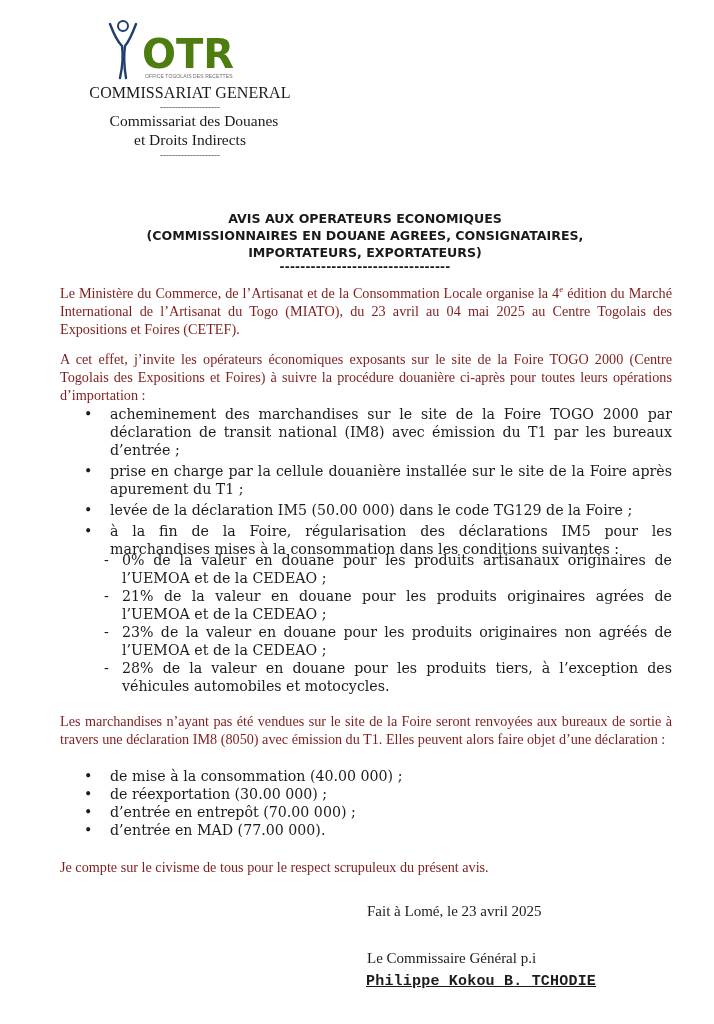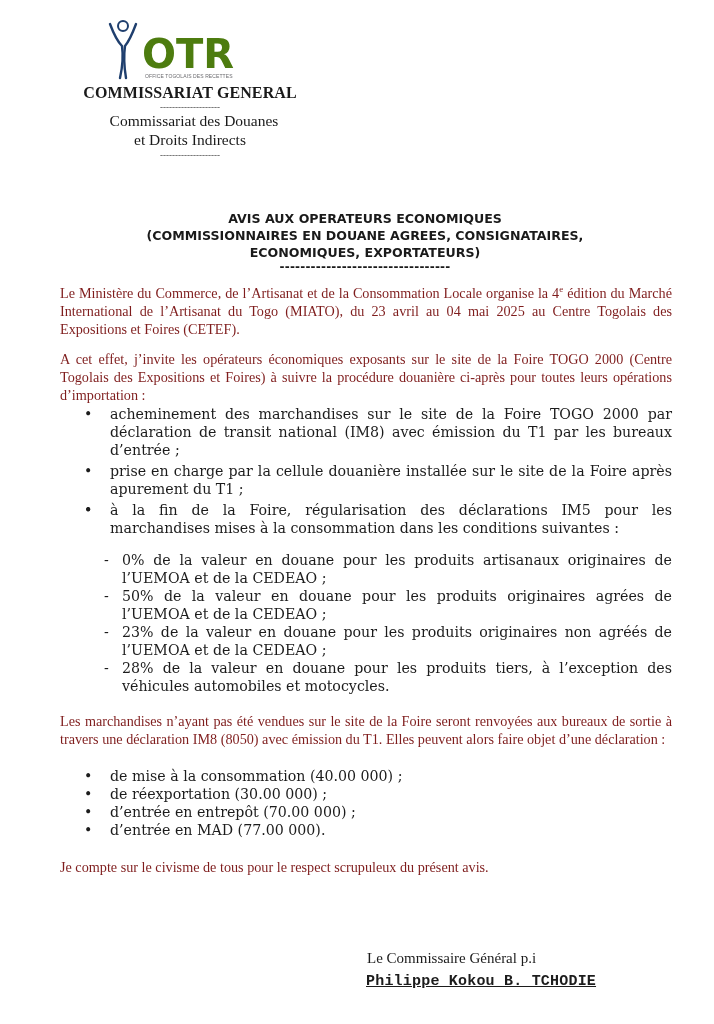--- a/index.html
+++ b/index.html
@@ -21,21 +21,21 @@
     .logo-sub {
       position: absolute; left: 37px; top: 57px;
       font-family: "Liberation Sans", "DejaVu Sans", sans-serif;
       font-size: 5px; color: #6a6a6e; white-space: nowrap; letter-spacing: 0.1px;
     }
     .logo svg { position: absolute; left: 0; top: 0; }
 
     
     .hdr { position: absolute; left: 60px; width: 260px; text-align: center;
            font-family: "Liberation Serif", "DejaVu Serif", serif; }
-    .hdr-main { top: 84px; font-weight: bold; font-size: 16px; letter-spacing: 0.1px; }
+    .hdr-main { top: 84px; font-weight: normal; font-size: 16px; letter-spacing: 0.1px; }
     .hdr-dash1 { top: 102px; font-size: 9px; color:#333; }
     .hdr-sub1 { top: 112px; font-size: 15.5px; }
     .hdr-sub2 { top: 131px; font-size: 15.5px; }
     .hdr-dash2 { top: 150px; font-size: 9px; color:#333;}
     .hdr-ref { top: 160px; font-size: 15.5px; }
     .hdr-sub1 { left: 64px; }
     .hdr-sub2 { left: 60px; }
 
     
     .title { position: absolute; left: 55px; width: 620px; text-align: center;
@@ -101,44 +101,44 @@
   </div>
 
   <div class="hdr hdr-main">COMMISSARIAT GENERAL</div>
   <div class="hdr hdr-dash1">--------------------</div>
   <div class="hdr hdr-sub1">Commissariat des Douanes</div>
   <div class="hdr hdr-sub2">et Droits Indirects</div>
   <div class="hdr hdr-dash2">--------------------</div>
 
   <div class="title t1">AVIS AUX OPERATEURS ECONOMIQUES</div>
   <div class="title t2">(COMMISSIONNAIRES EN DOUANE AGREES, CONSIGNATAIRES,</div>
-  <div class="title t3">ECONOMIQUES, EXPORTATEURS)</div>
+  <div class="title t3">IMPORTATEURS, EXPORTATEURS)</div>
   <div class="title t4">---------------------------------</div>
 
   <div class="body p1">
     <p><span>Le Ministère du Commerce, de l’Artisanat et de la Consommation Locale organise la 4</span><sup style="font-size:9px;">e</sup><span> édition du Marché International de l’Artisanat du Togo (MIATO), du 23 avril au 04 mai 2025 au Centre Togolais des Expositions et Foires (CETEF).</span></p>
   </div>
 
   <div class="body p2">
     <p>A cet effet, j’invite les opérateurs économiques exposants sur le site de la Foire TOGO 2000 (Centre Togolais des Expositions et Foires) à suivre la procédure douanière ci-après pour toutes leurs opérations d’importation :</p>
   </div>
 
   <div class="bwrap bw1">
     <ul class="bul">
       <li><span class="b">•</span><span>acheminement des marchandises sur le site de la Foire TOGO 2000 par déclaration de transit national (IM8) avec émission du T1 par les bureaux d’entrée ;</span></li>
       <li><span class="b">•</span><span>prise en charge par la cellule douanière installée sur le site de la Foire après apurement du T1 ;</span></li>
-      <li><span class="b">•</span></li>
+      <li><span class="b">•</span><span>levée de la déclaration IM5 (50.00 000) dans le code TG129 de la Foire ;</span></li>
       <li><span class="b">•</span><span>à la fin de la Foire, régularisation des déclarations IM5 pour les marchandises mises à la consommation dans les conditions suivantes :</span></li>
     </ul>
   </div>
 
   <div class="dwrap dw1">
     <ul class="dash">
       <li><span class="d">-</span><span>0% de la valeur en douane pour les produits artisanaux originaires de l’UEMOA et de la CEDEAO ;</span></li>
-      <li><span class="d">-</span><span>50% de la valeur en douane pour les produits originaires agrées de l’UEMOA et de la CEDEAO ;</span></li>
+      <li><span class="d">-</span><span>21% de la valeur en douane pour les produits originaires agrées de l’UEMOA et de la CEDEAO ;</span></li>
       <li><span class="d">-</span><span>23% de la valeur en douane pour les produits originaires non agréés de l’UEMOA et de la CEDEAO ;</span></li>
       <li><span class="d">-</span><span>28% de la valeur en douane pour les produits tiers, à l’exception des véhicules automobiles et motocycles.</span></li>
     </ul>
   </div>
 
   <div class="body p3">
     <p>Les marchandises n’ayant pas été vendues sur le site de la Foire seront renvoyées aux bureaux de sortie à travers une déclaration IM8 (8050) avec émission du T1. Elles peuvent alors faire objet d’une déclaration :</p>
   </div>
 
   <div class="bwrap bw2">
@@ -147,16 +147,17 @@
       <li style="margin-bottom:0"><span class="b">•</span><span>de réexportation (30.00 000) ;</span></li>
       <li style="margin-bottom:0"><span class="b">•</span><span>d’entrée en entrepôt (70.00 000) ;</span></li>
       <li style="margin-bottom:0"><span class="b">•</span><span>d’entrée en MAD (77.00 000).</span></li>
     </ul>
   </div>
 
   <div class="body p4">
     <p>Je compte sur le civisme de tous pour le respect scrupuleux du présent avis.</p>
   </div>
 
+  <div class="sig s1">Fait à Lomé, le 23 avril 2025</div>
   <div class="sig s2">Le Commissaire Général p.i</div>
   <div class="sig s3">Philippe Kokou B. TCHODIE</div>
 
 </div>
 
 </body></html>

